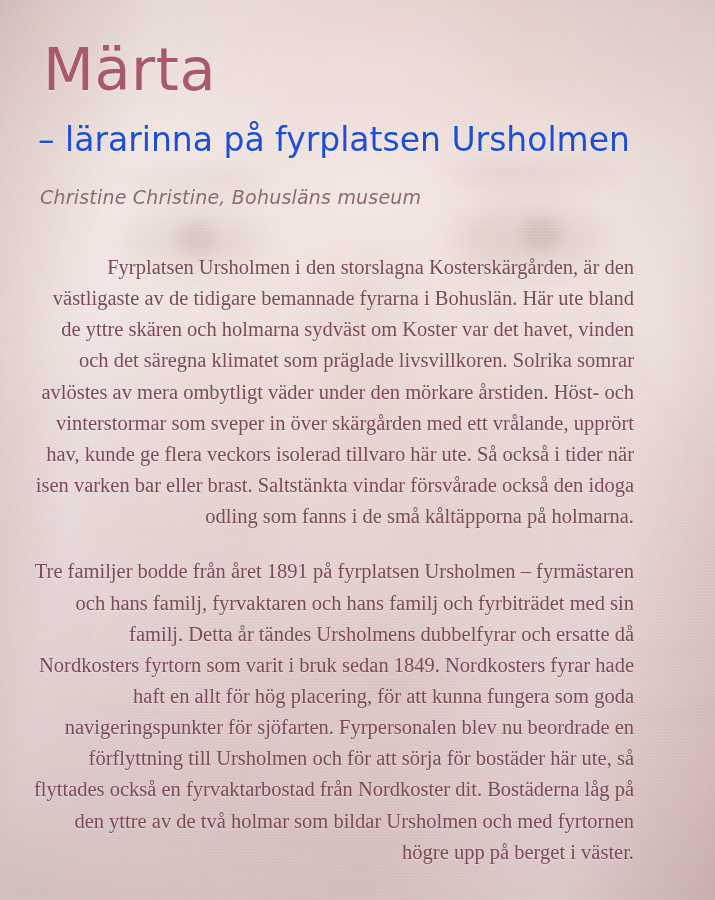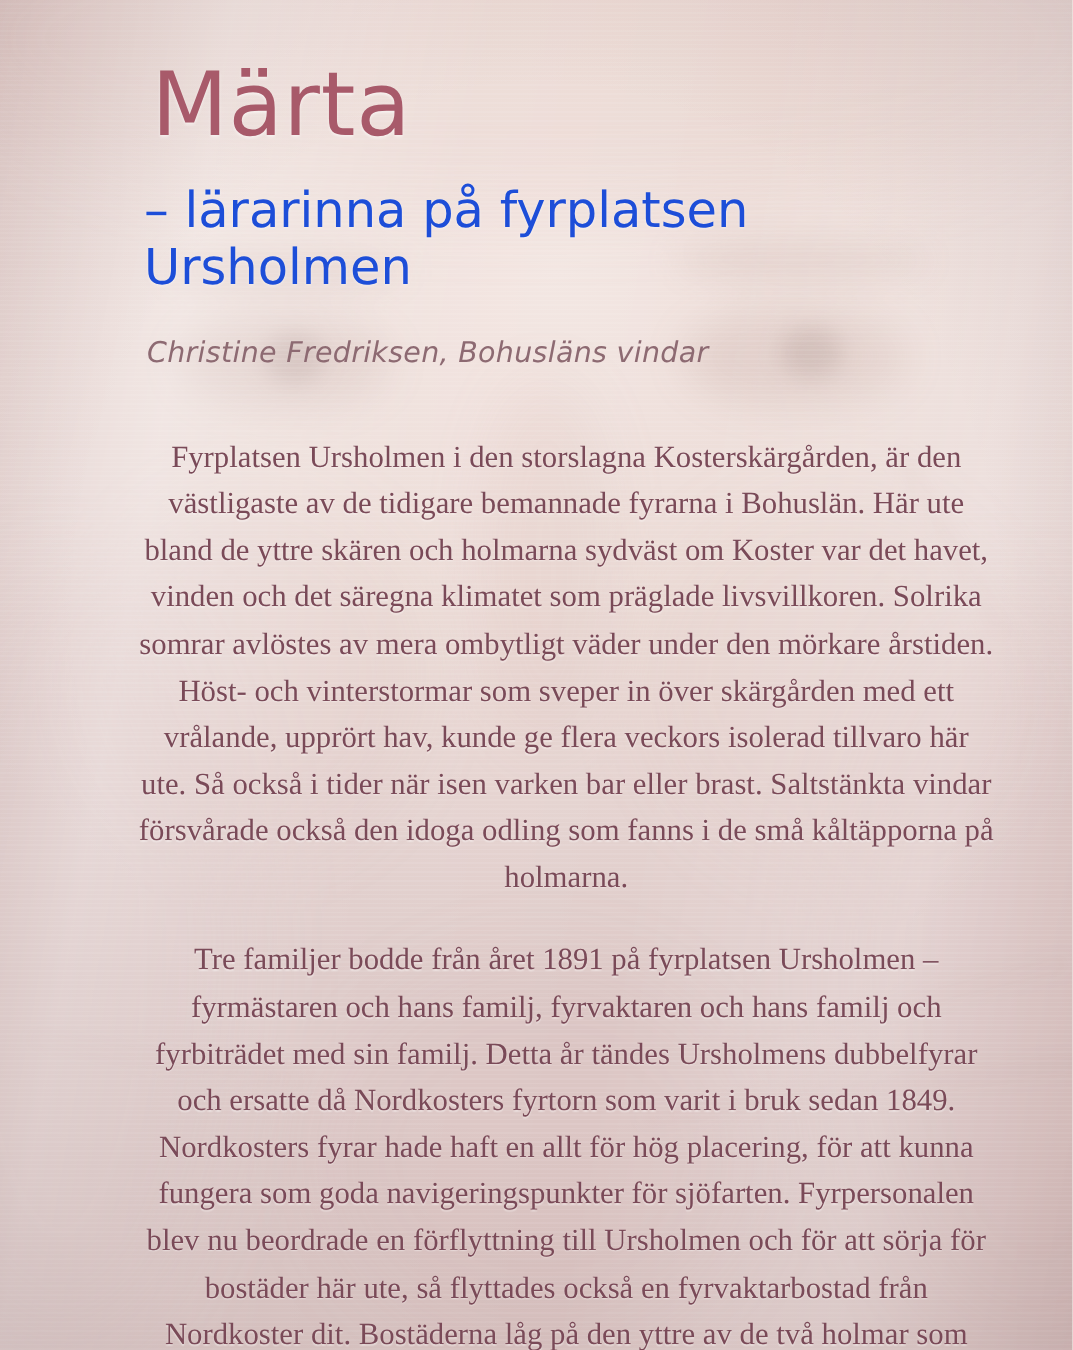--- a/index.html
+++ b/index.html
@@ -87,21 +87,21 @@
     background-image:
       repeating-linear-gradient(0deg,   rgba(255,255,255,0.5) 0 1px, rgba(0,0,0,0.0) 1px 3px),
       repeating-linear-gradient(90deg,  rgba(160,120,120,0.25) 0 1px, rgba(0,0,0,0.0) 1px 4px);
     mix-blend-mode: overlay;
   }
 
   
   .content {
     position: relative;
     z-index: 5;
-    padding: 26px 52px 0 88px;
+    padding: 26px 52px 0 30px;
     box-sizing: border-box;
     height: 100%;
   }
   .title {
     font-family: "DejaVu Sans", sans-serif;
     font-weight: 400;
     font-size: 59px;
     line-height: 1.0;
     color: #a85a6a;
     margin: 14px 0 0 13px;
@@ -129,21 +129,21 @@
     margin-top: 44px;
     margin-left: 4px;
     max-width: 600px;
   }
   .para {
     font-family: "Liberation Serif", serif;
     font-size: 20.5px;
     line-height: 1.52;
     color: #7a4a58;
     margin: 0 0 24px 0;
-    text-align: center;
+    text-align: right;
     text-shadow: 0 1px 1px rgba(255,255,255,0.4);
   }
 </style>
 </head>
 <body>
 
 <div class="bg-wrap">
   <div class="bg-base"></div>
   <div class="face">
     <div class="blob hair-t"></div>
@@ -165,19 +165,19 @@
     <div class="streak streak-d"></div>
   </div>
   <div class="bg-sheen"></div>
   <div class="grain"></div>
   <div class="vignette"></div>
 </div>
 
 <div class="content">
   <h1 class="title">Märta</h1>
   <h2 class="subtitle">– lärarinna på fyrplatsen Ursholmen</h2>
-  <div class="byline">Christine Fredriksen, Bohusläns vindar</div>
+  <div class="byline">Christine Christine, Bohusläns museum</div>
 
   <div class="body-text">
     <p class="para">Fyrplatsen Ursholmen i den storslagna Kosterskärgården, är den västligaste av de tidigare bemannade fyrarna i Bohuslän. Här ute bland de yttre skären och holmarna sydväst om Koster var det havet, vinden och det säregna klimatet som präglade livsvillkoren. Solrika somrar avlöstes av mera ombytligt väder under den mörkare årstiden. Höst- och vinterstormar som sveper in över skärgården med ett vrålande, upprört hav, kunde ge flera veckors isolerad tillvaro här ute. Så också i tider när isen varken bar eller brast. Saltstänkta vindar försvårade också den idoga odling som fanns i de små kåltäpporna på holmarna.</p>
     <p class="para">Tre familjer bodde från året 1891 på fyrplatsen Ursholmen – fyrmästaren och hans familj, fyrvaktaren och hans familj och fyrbiträdet med sin familj. Detta år tändes Ursholmens dubbelfyrar och ersatte då Nordkosters fyrtorn som varit i bruk sedan 1849. Nordkosters fyrar hade haft en allt för hög placering, för att kunna fungera som goda navigeringspunkter för sjöfarten. Fyrpersonalen blev nu beordrade en förflyttning till Ursholmen och för att sörja för bostäder här ute, så flyttades också en fyrvaktarbostad från Nordkoster dit. Bostäderna låg på den yttre av de två holmar som bildar Ursholmen och med fyrtornen högre upp på berget i väster.</p>
   </div>
 </div>
 
 </body></html>

